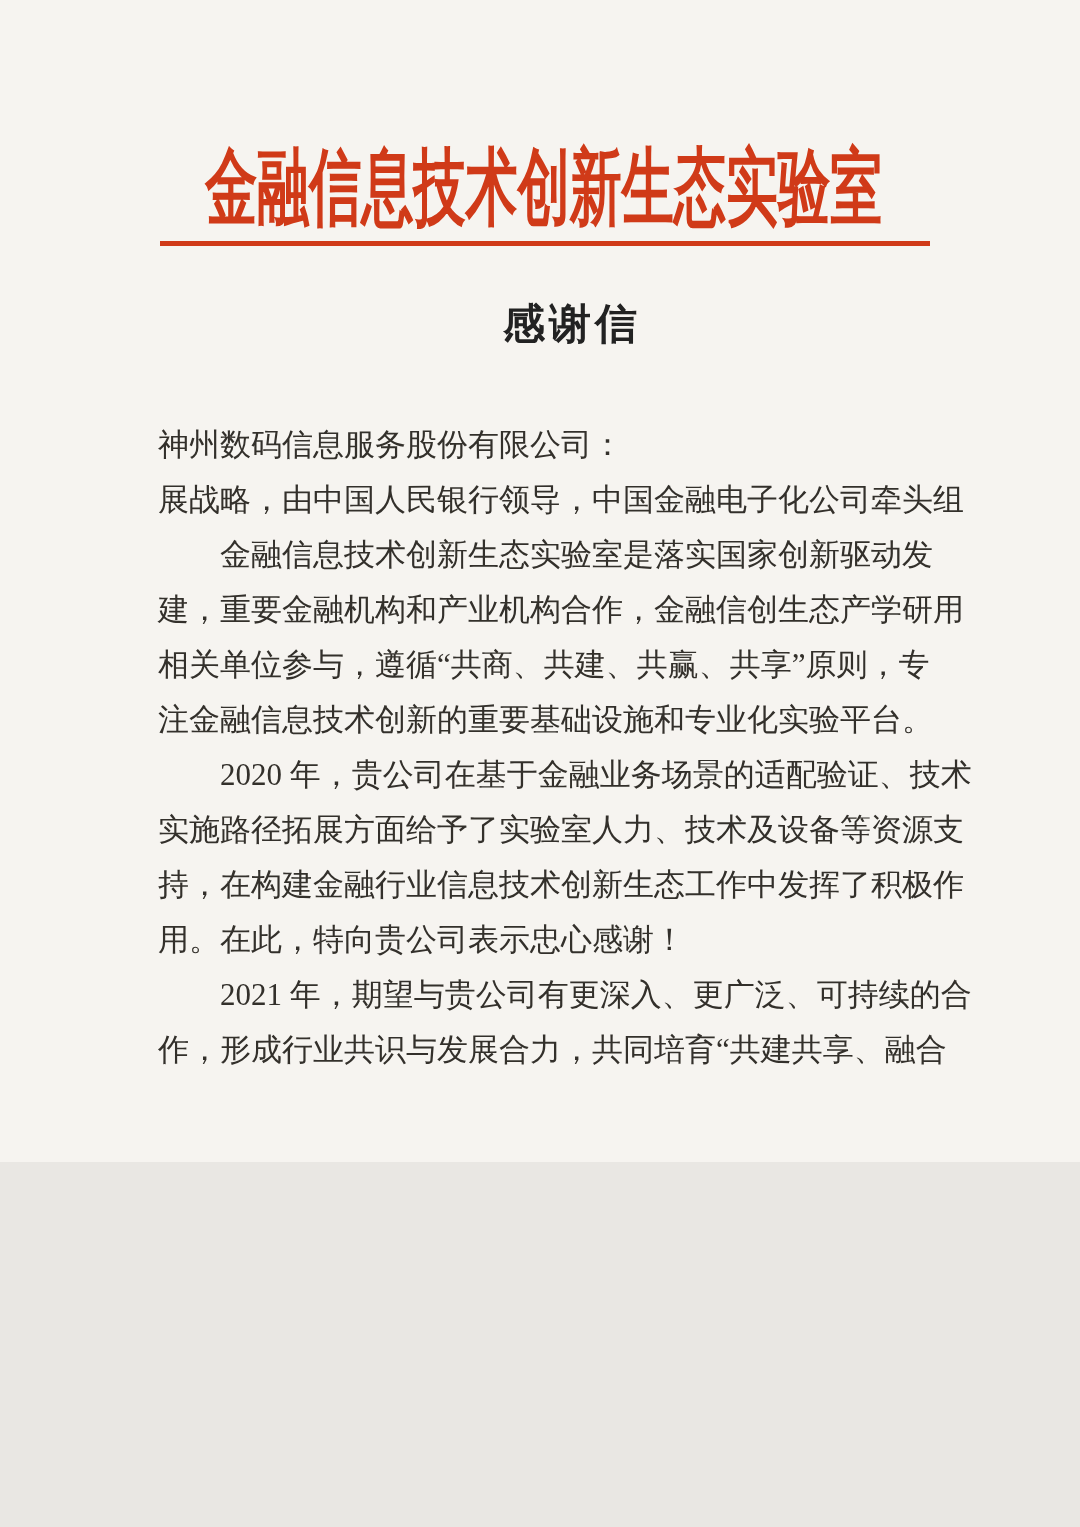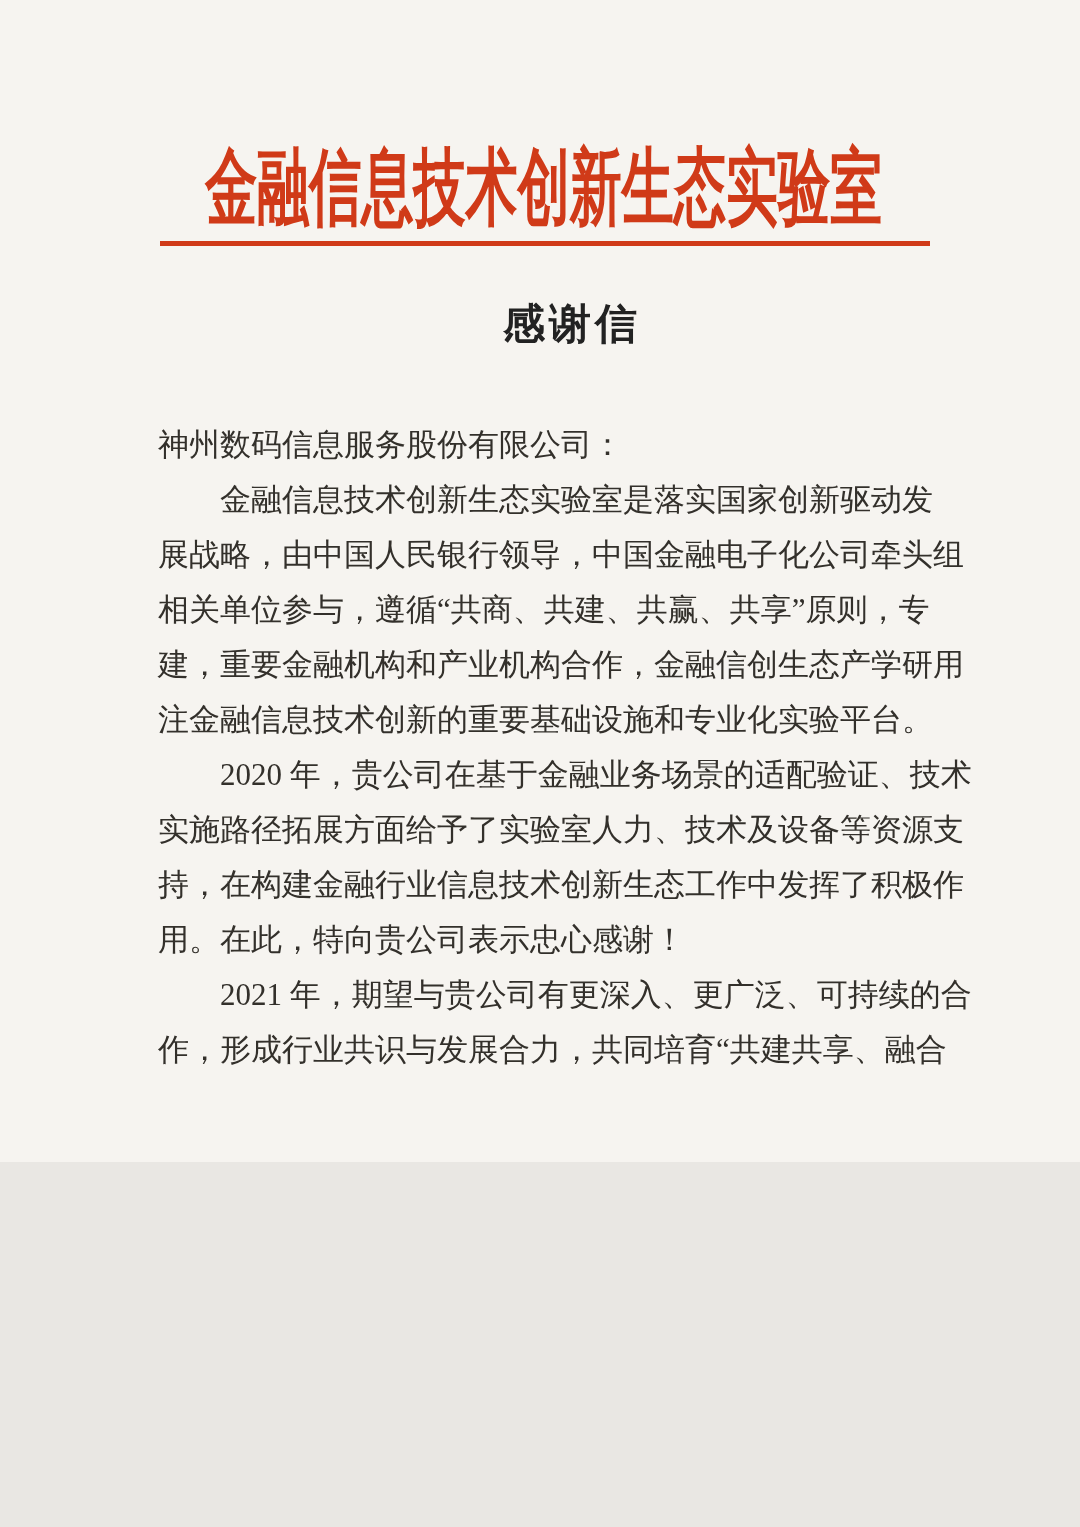--- a/index.html
+++ b/index.html
@@ -90,24 +90,24 @@
 
 <div class="page">
 
   <div class="head-title">金融信息技术创新生态实验室</div>
   <div class="head-rule"></div>
 
   <h1 class="letter-title">感谢信</h1>
 
   <main class="body">
     <div class="bl">神州数码信息服务股份有限公司：</div>
+    <div class="bl">展战略，由中国人民银行领导，中国金融电子化公司牵头组</div>
     <div class="bl indent">金融信息技术创新生态实验室是落实国家创新驱动发</div>
-    <div class="bl">展战略，由中国人民银行领导，中国金融电子化公司牵头组</div>
+    <div class="bl">建，重要金融机构和产业机构合作，金融信创生态产学研用</div>
     <div class="bl">相关单位参与，遵循“共商、共建、共赢、共享”原则，专</div>
-    <div class="bl">建，重要金融机构和产业机构合作，金融信创生态产学研用</div>
     <div class="bl">注金融信息技术创新的重要基础设施和专业化实验平台。</div>
     <div class="bl indent">2020 年，贵公司在基于金融业务场景的适配验证、技术</div>
     <div class="bl">实施路径拓展方面给予了实验室人力、技术及设备等资源支</div>
     <div class="bl">持，在构建金融行业信息技术创新生态工作中发挥了积极作</div>
     <div class="bl">用。在此，特向贵公司表示忠心感谢！</div>
     <div class="bl indent">2021 年，期望与贵公司有更深入、更广泛、可持续的合</div>
     <div class="bl">作，形成行业共识与发展合力，共同培育“共建共享、融合</div>
   </main>
 
   <div class="sig-row">

